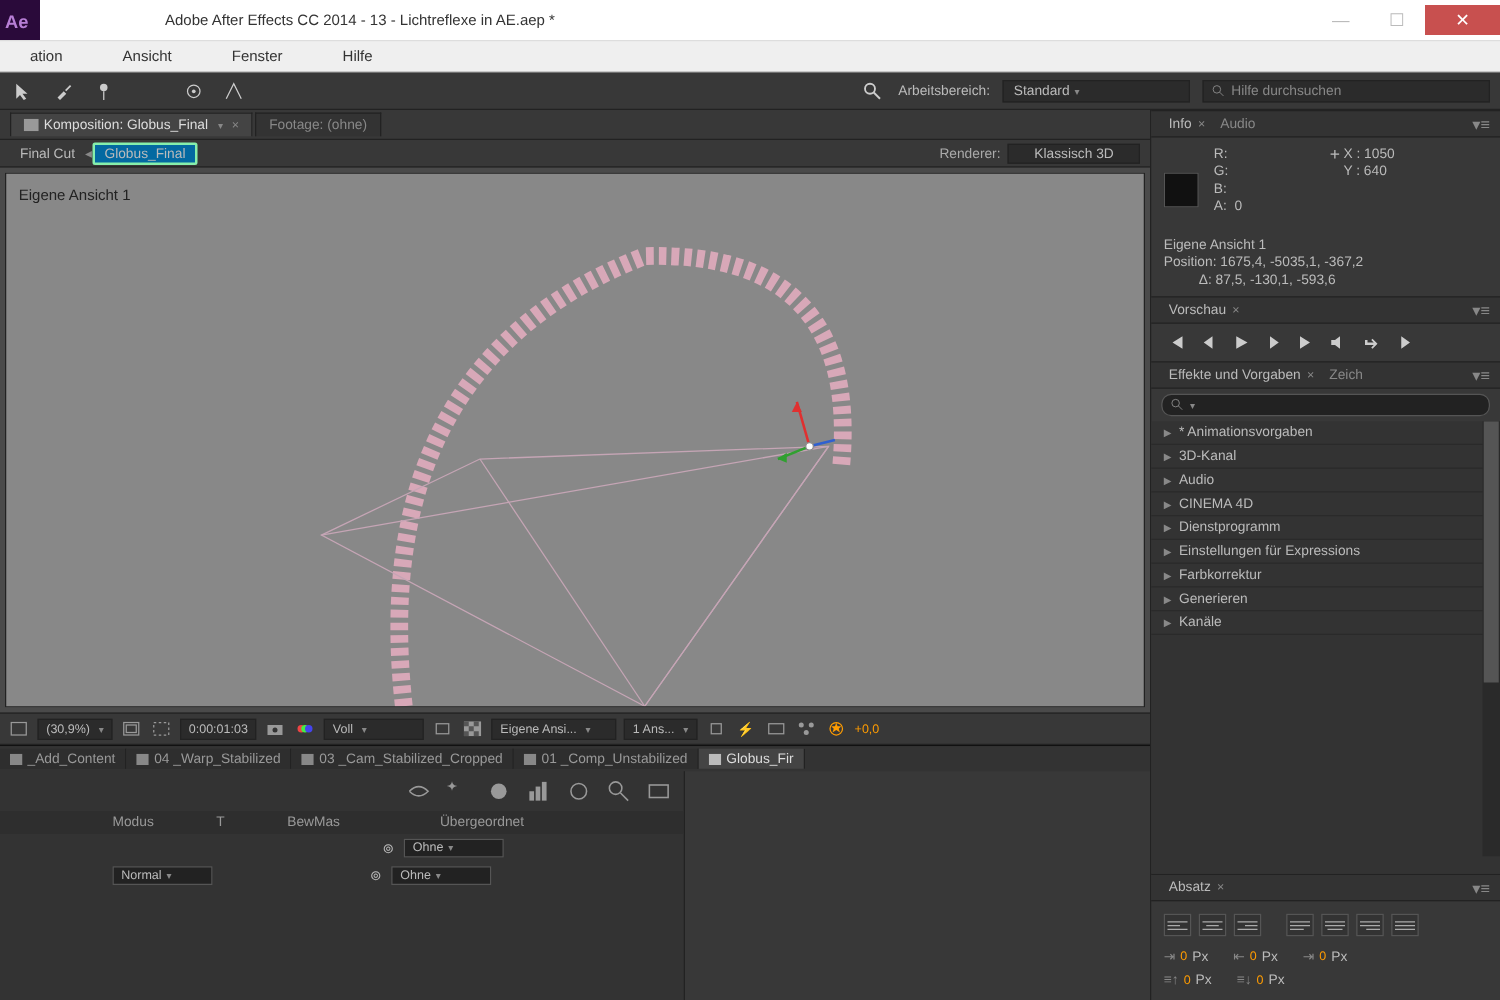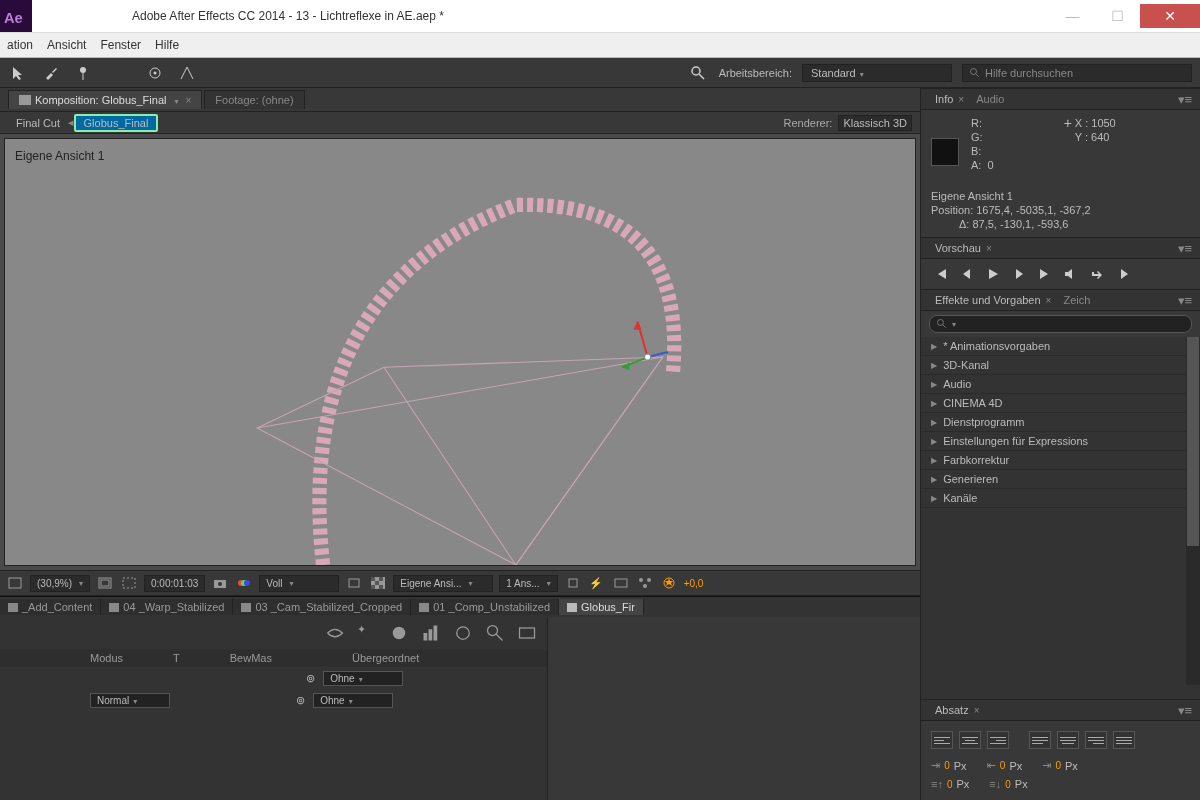--- a/index.html
+++ b/index.html
@@ -3,39 +3,39 @@
 <meta charset="utf-8">
 <style>
 * { margin:0; padding:0; box-sizing:border-box; font-family:"Segoe UI",Tahoma,sans-serif; font-size:11px; }
 body { background:#4a4a4a; color:#bbb; width:1200px; height:800px; overflow:hidden; position:relative; }
 .titlebar { height:32px; background:#fff; display:flex; align-items:center; }
 .titlebar-icon { width:32px; height:32px; display:flex; align-items:center; justify-content:center; }
 .titlebar-text { flex:1; color:#333; font-size:12px; padding-left:100px; }
 .winbtn { width:45px; height:24px; display:flex; align-items:center; justify-content:center; font-size:14px; }
 .winbtn.close { background:#c8504f; color:#fff; width:60px; }
 .menubar { height:26px; background:#efefef; border-top:1px solid #ddd; border-bottom:1px solid #bbb; display:flex; align-items:center; padding-left:0; }
-.menubar span { padding:0 7px; color:#333; font-size:12px; }
+.menubar span { padding:0 24px; color:#333; font-size:12px; }
 .toolbar { height:30px; background:#383838; border-bottom:1px solid #222; display:flex; align-items:center; padding:0 8px; gap:10px; }
 .tool { width:22px; height:22px; display:flex; align-items:center; justify-content:center; color:#ccc; }
 .tool svg { width:16px; height:16px; }
 .wsdrop { background:#2b2b2b; border:1px solid #222; color:#bbb; padding:2px 30px 2px 8px; position:relative; width:150px; }
 .searchbox { background:#2b2b2b; border:1px solid #222; color:#bbb; padding:2px 6px; width:230px; display:flex; align-items:center; gap:4px; }
 .main { display:flex; height:calc(100% - 88px); }
 .left { flex:1; display:flex; flex-direction:column; }
 .right { width:280px; background:#383838; display:flex; flex-direction:column; border-left:1px solid #222;}
 .tabs { height:24px; background:#383838; display:flex; align-items:center; border-bottom:1px solid #222; }
 .tab { padding:3px 10px; background:#333; border:1px solid #222; border-bottom:none; margin-right:2px; font-size:11px; display:flex; align-items:center; gap:4px;}
 .tab.active { background:#444; color:#ddd; }
 .tab.inactive { color:#888; }
 .tabclose { font-size:10px; color:#888; margin-left:3px; }
 .breadcrumb { height:22px; background:#383838; display:flex; align-items:center; padding:0 8px; font-size:11px; border-bottom:1px solid #222;}
 .breadcrumb .bc { padding:1px 8px; }
 .breadcrumb .bc.active { background:#0369a1; border:2px solid #86efac; border-radius:2px;}
 .breadcrumb .renderer { margin-left:auto; color:#aaa; }
-.breadcrumb .rdrop { background:#2b2b2b; border:1px solid #222; padding:1px 4px; margin-left:6px;}
+.breadcrumb .rdrop { background:#2b2b2b; border:1px solid #222; padding:1px 20px; margin-left:6px;}
 .viewport { flex:1; background:#888; position:relative; overflow:hidden; margin:4px; border:1px solid #222;}
 .viewport .label { position:absolute; top:10px; left:10px; color:#222; font-size:12px; }
 .viewport svg { position:absolute; inset:0; width:100%; height:100%; }
 .viewfooter { height:26px; background:#383838; display:flex; align-items:center; padding:0 6px; gap:6px; border-top:1px solid #222; border-bottom:1px solid #222;text-align:center;}
 .vf-item { background:#2b2b2b; border:1px solid #222; padding:2px 6px; font-size:10px; color:#bbb; display:flex; align-items:center; gap:3px;}
 .vf-icon { width:18px; height:18px; display:flex; align-items:center; justify-content:center;}
 .panel-hdr { height:22px; background:#333; display:flex; align-items:center; padding:0 8px; border-bottom:1px solid #222; border-top:1px solid #222;}
 .panel-hdr .ptab { padding:1px 6px; font-size:11px; display:flex; align-items:center; gap:2px;}
 .panel-hdr .menudot { margin-left:auto; color:#888; font-size:13px;}
 .info-body { padding:6px 10px; font-size:10px; line-height:14px; color:#bbb; position:relative;}

